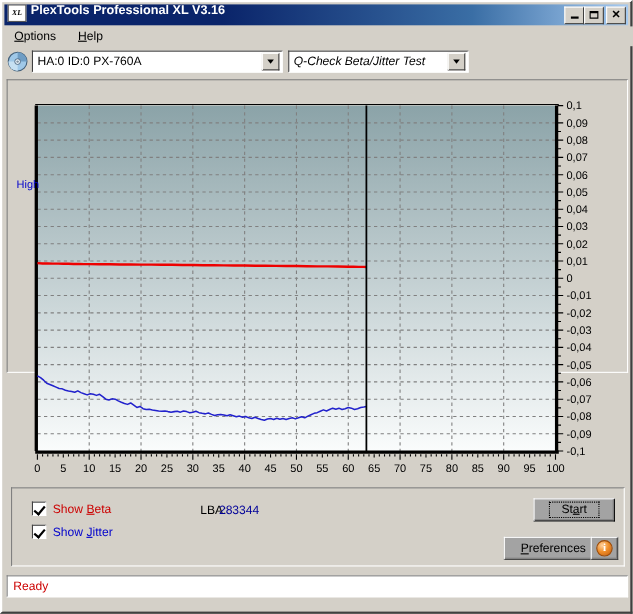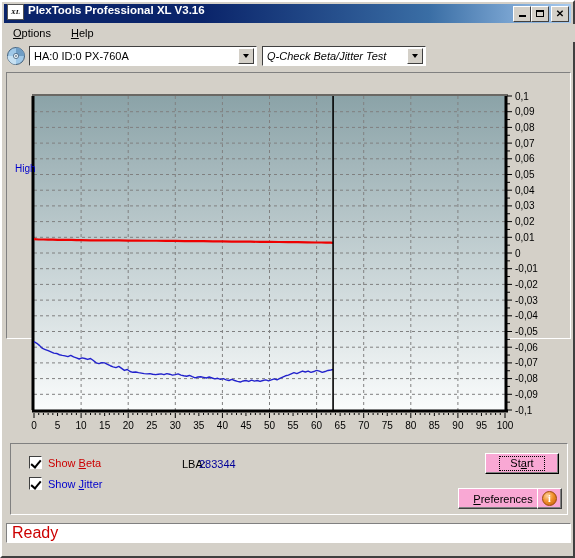--- a/index.html
+++ b/index.html
@@ -130,21 +130,21 @@
     content:"";position:absolute;left:3px;top:1px;width:4px;height:8px;
     border:solid #000;border-width:0 2px 2px 0;transform:rotate(40deg);
   }
   .cblabel{font-size:11px;}
   .cblabel u{text-decoration:underline;}
   .red{color:#cc0000;}
   .blue{color:#0000cc;}
   #lba-label{position:absolute;left:143px;top:14px;font-size:11px;color:#000;padding-left:28px;}
   #lba-value{position:absolute;left:188px;top:14px;font-size:11px;color:#000099;}
   .btn{
-    background:#f9a8d4;box-sizing:border-box;
+    background:#a3a3a3;box-sizing:border-box;
     border-top:1px solid #fff;border-left:1px solid #fff;
     border-right:1px solid #404040;border-bottom:1px solid #404040;
     font-size:11px;color:#000;
     display:flex;align-items:center;justify-content:center;
     position:absolute;
     text-align:right;
   }
   .btn:before{
     content:"";position:absolute;left:0;top:0;right:0;bottom:0;
     border-right:1px solid #808080;border-bottom:1px solid #808080;
@@ -168,21 +168,21 @@
   u.acc{text-decoration:underline;}
   
   .statusbar{
     position:absolute;left:4px;top:521px;width:565px;height:20px;
     background:#fff;
     border-top:1px solid #808080;border-left:1px solid #808080;
     border-right:1px solid #fff;border-bottom:1px solid #fff;
     box-sizing:border-box;
     display:flex;align-items:center;padding-left:5px;
   }
-  #status-text{font-size:16px;color:#cc0000;}
+  #status-text{font-size:11px;color:#cc0000;}
 </style>
 </head>
 <body>
 
 <div class="window">
 
   <div class="titlebar">
     <div class="tb-icon">XL</div>
     <div class="tb-title">PlexTools Professional XL V3.16</div>
     <div class="tb-btns">

